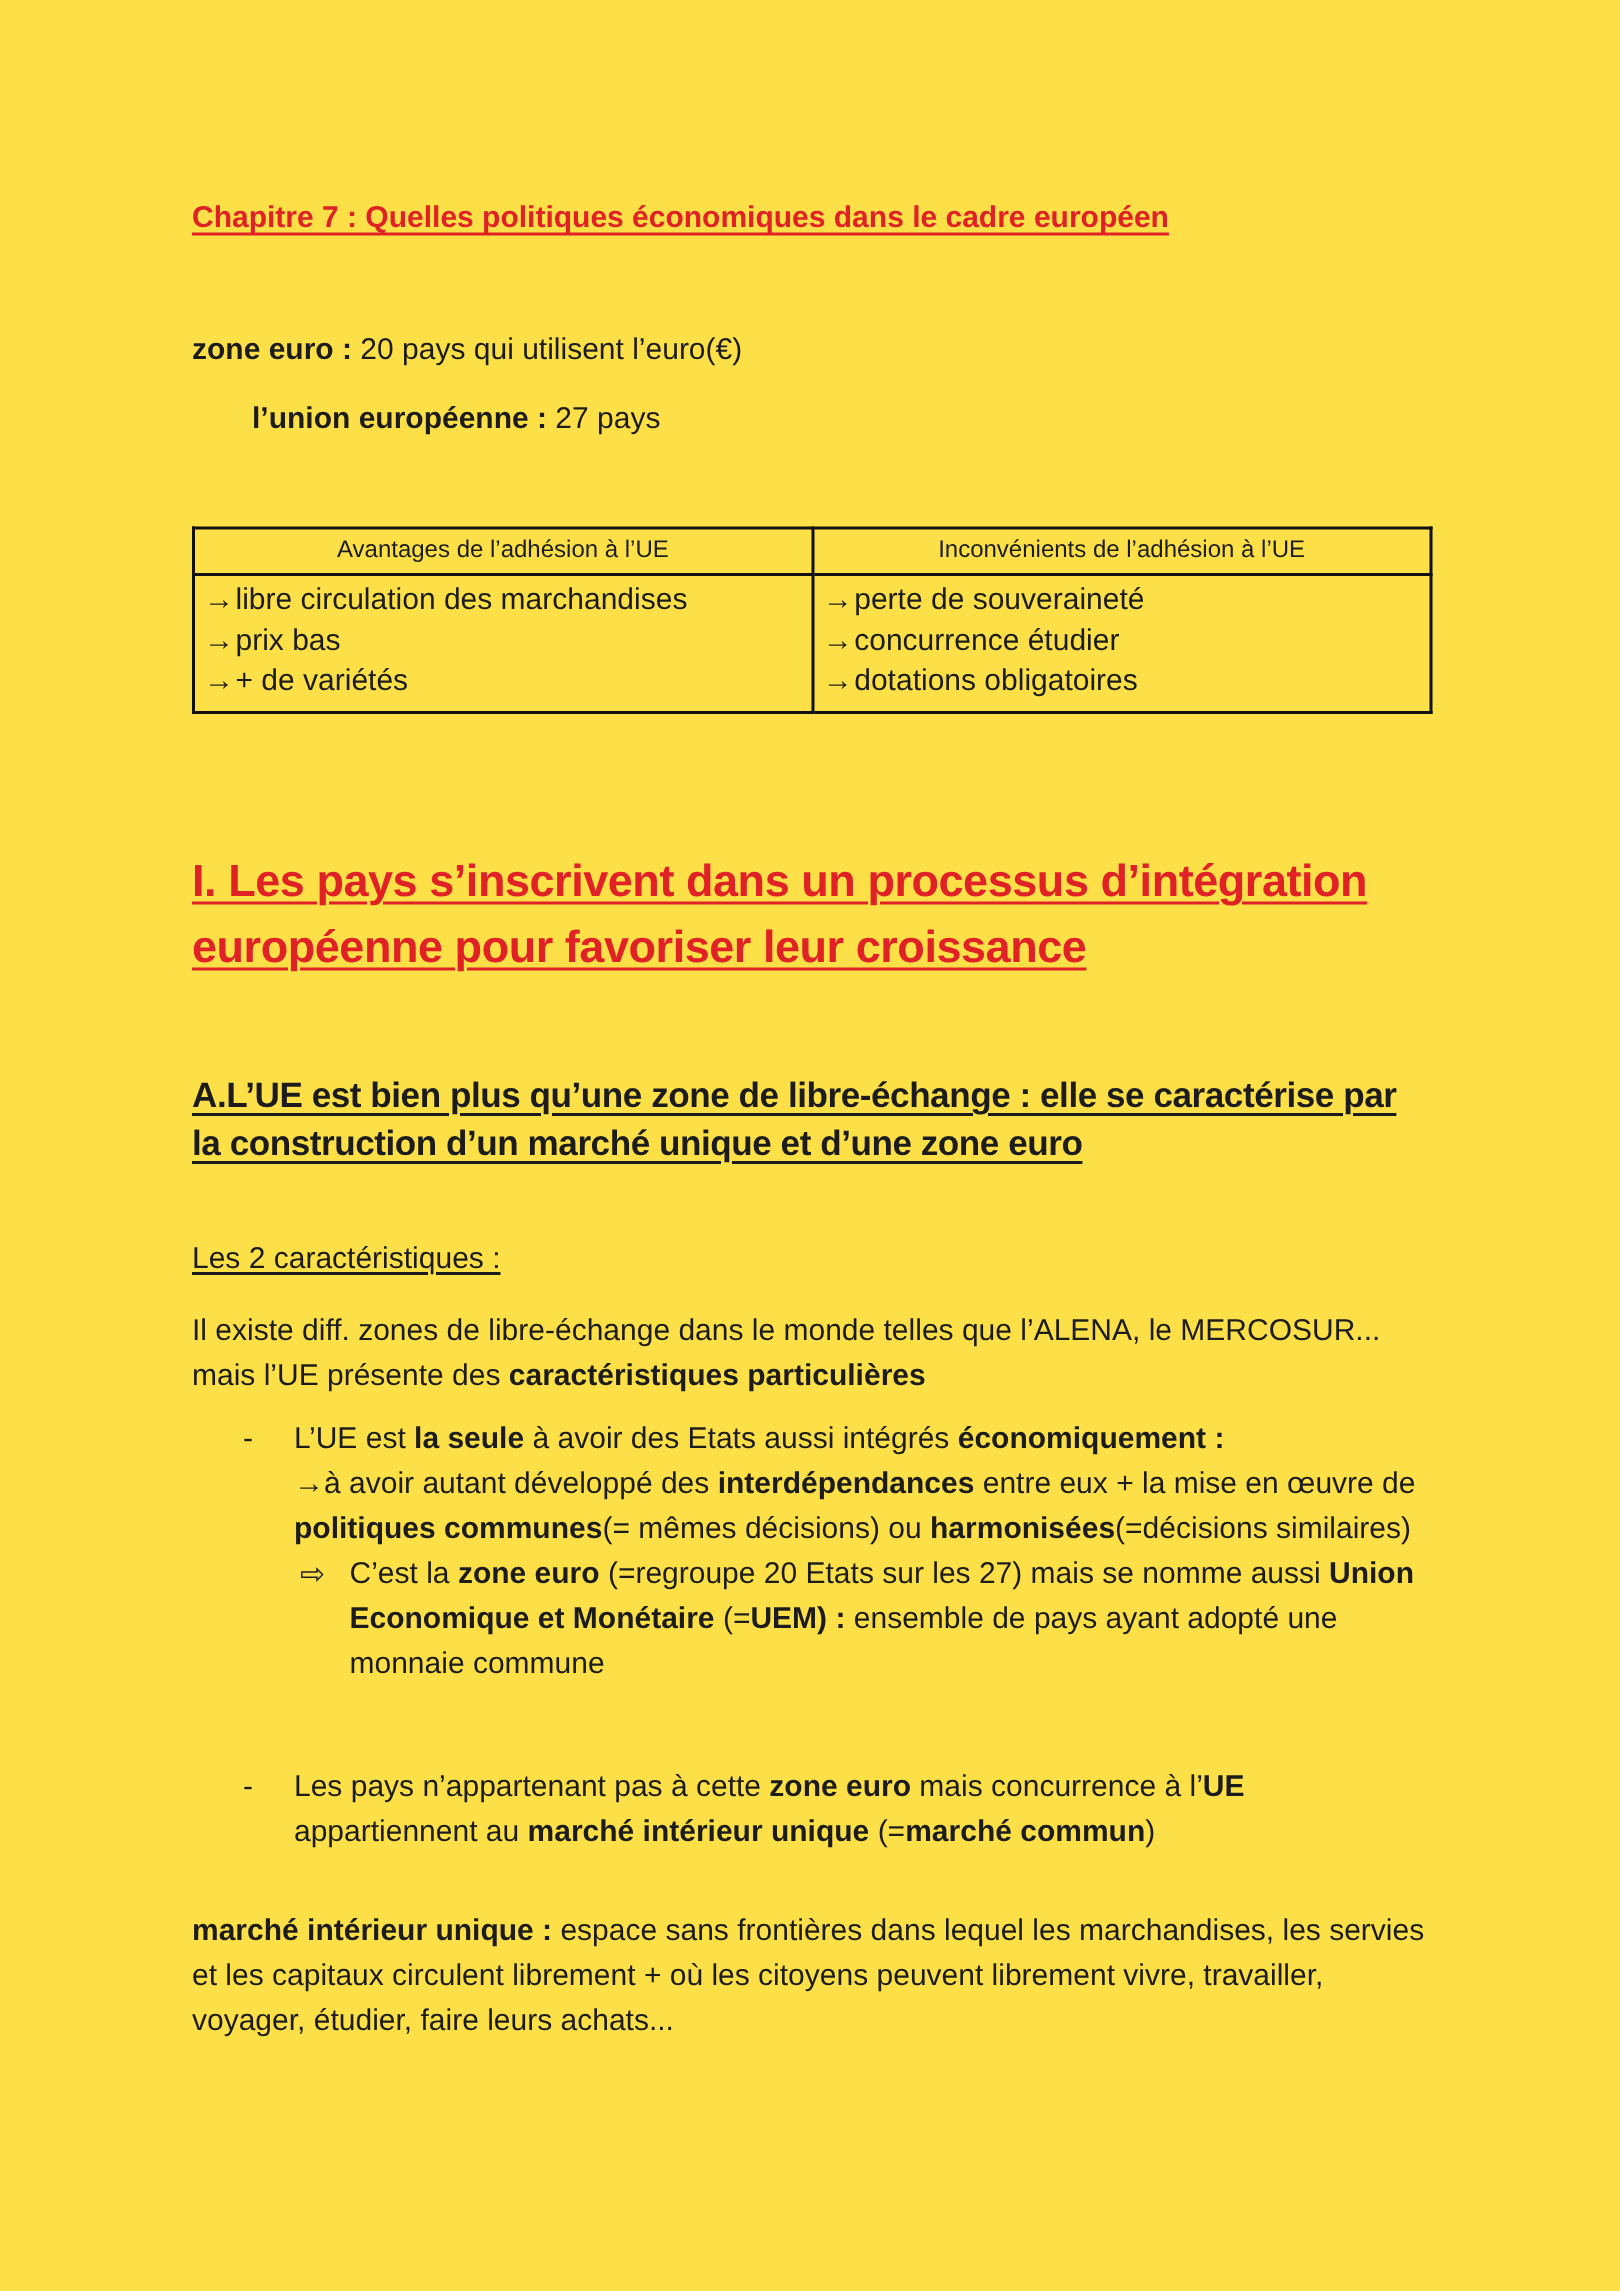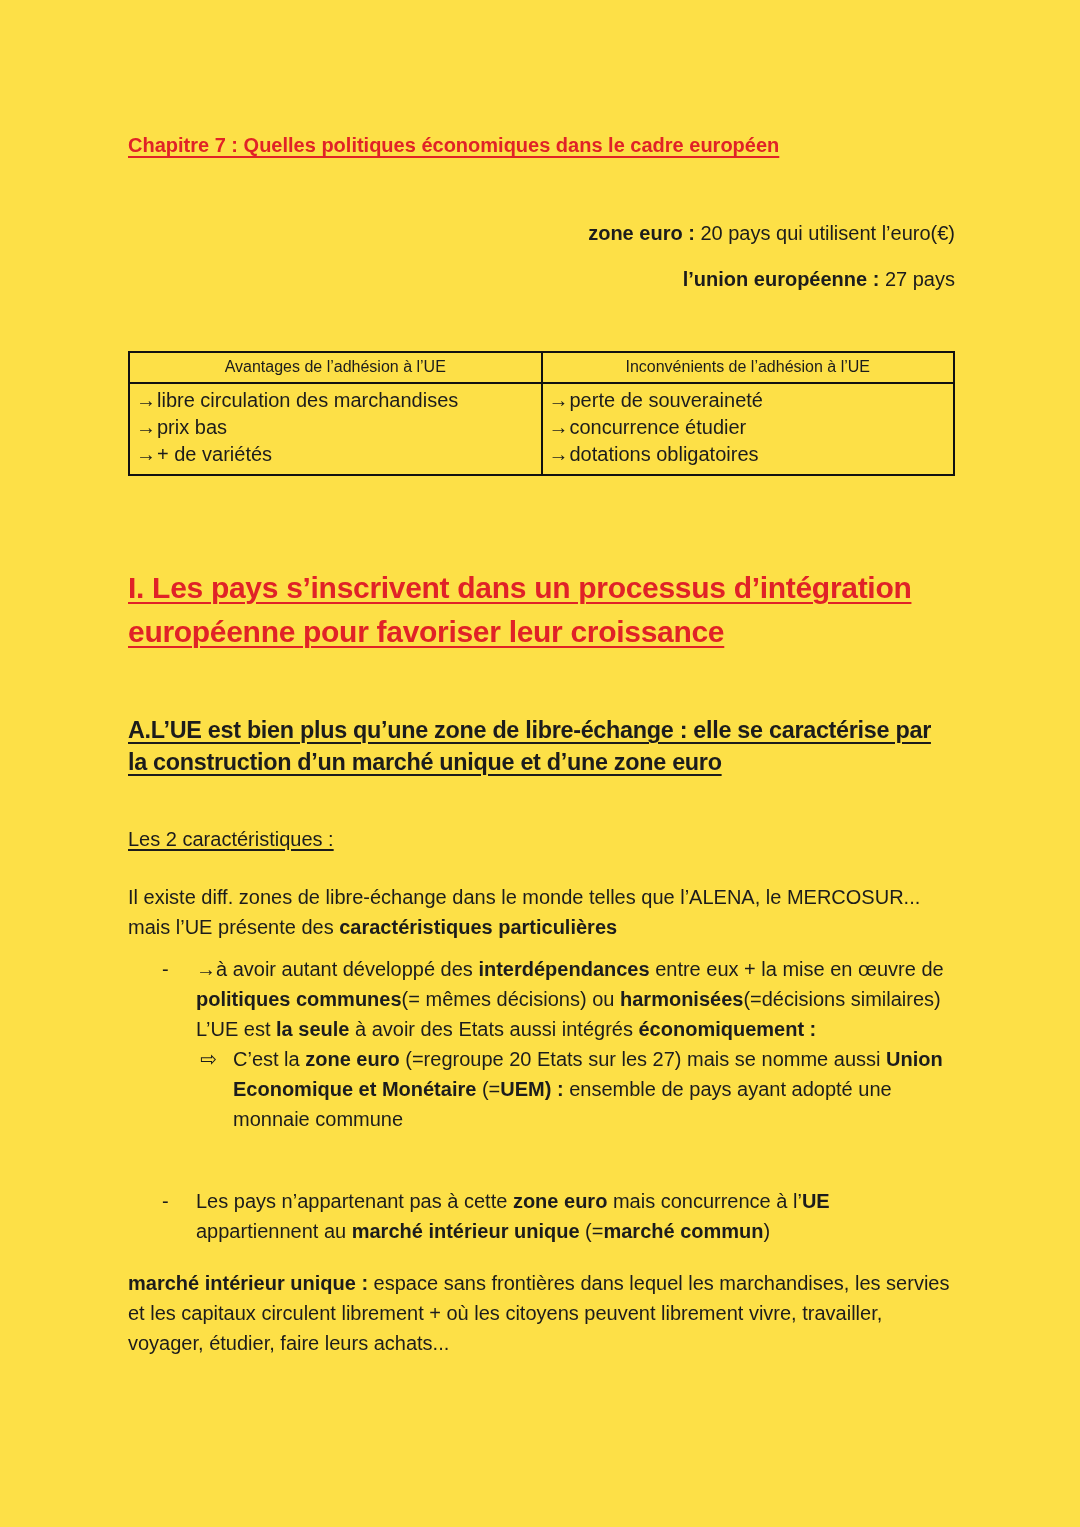--- a/index.html
+++ b/index.html
@@ -18,21 +18,21 @@
   .b { font-weight:700; }
 
   .chapter-title {
     margin-top:130px;
     font-size:20px; font-weight:700; line-height:30px;
     color:#e02227;
     text-decoration:underline;
     text-underline-offset:4px;
     text-decoration-thickness:2px;
   }
-  .def { line-height:30px;text-align:right; }
+  .def { line-height:30px; }
   .def.first { margin-top:58px; }
   .def.second { margin-top:16px;margin-left:40px; }
 
   table.ue-table {
     margin-top:57px;
     width:827px;
     border-collapse:collapse;
     table-layout:fixed;
   }
   table.ue-table th, table.ue-table td {
@@ -66,28 +66,28 @@
     text-decoration:underline;
     text-underline-offset:4px;
     text-decoration-thickness:2px;
   }
   .subheading {
     margin-top:46px;
     line-height:30px;
     text-decoration:underline;
     text-underline-offset:3px;
   }
-  .para { margin-top:28px; line-height:30px; }
+  .para { margin-top:18px; line-height:30px; }
   .list { margin-top:12px; }
   .li { position:relative; padding-left:68px; line-height:30px; }
   .li .marker { position:absolute; left:34px; top:0; }
   .li.sub { padding-left:105px; }
   .li.sub .marker { left:72px; font-family:"DejaVu Sans",sans-serif; }
   .li.second { margin-top:52px; }
-  .closing { margin-top:22px; line-height:30px; }
+  .closing { margin-top:36px; line-height:30px; }
 </style>
 </head>
 <body>
 
 <div class="page">
   <div class="content">
 
     <h1 class="chapter-title">Chapitre 7 : Quelles politiques économiques dans le cadre européen</h1>
 
     <p class="def first"><span class="b">zone euro : </span><span>20 pays qui utilisent l’euro(€)</span></p>
@@ -121,22 +121,22 @@
     <h3 class="heading-black">A.L’UE est bien plus qu’une zone de libre-échange : elle se caractérise par la construction d’un marché unique et d’une zone euro</h3>
 
     <p class="subheading">Les 2 caractéristiques :</p>
 
     <p class="para"><span>Il existe diff. zones de libre-échange dans le monde telles que l’ALENA, le MERCOSUR... mais l’UE présente des </span><span class="b">caractéristiques particulières</span></p>
 
     <div class="list">
       <div class="li">
         <span class="marker">-</span>
         <div>
+          <p><span>L’UE est </span><span class="b">la seule</span><span> à avoir des Etats aussi intégrés </span><span class="b">économiquement :</span></p>
           <p><span>→à avoir autant développé des </span><span class="b">interdépendances</span><span> entre eux + la mise en œuvre de </span><span class="b">politiques communes</span><span>(= mêmes décisions) ou </span><span class="b">harmonisées</span><span>(=décisions similaires)</span></p>
-          <p><span>L’UE est </span><span class="b">la seule</span><span> à avoir des Etats aussi intégrés </span><span class="b">économiquement :</span></p>
         </div>
       </div>
       <div class="li sub">
         <span class="marker">⇨</span>
         <div>
           <p><span>C’est la </span><span class="b">zone euro</span><span> (=regroupe 20 Etats sur les 27) mais se nomme aussi </span><span class="b">Union Economique et Monétaire</span><span> (=</span><span class="b">UEM</span><span class="b">) :</span><span> ensemble de pays ayant adopté une monnaie commune</span></p>
         </div>
       </div>
       <div class="li second">
         <span class="marker">-</span>

